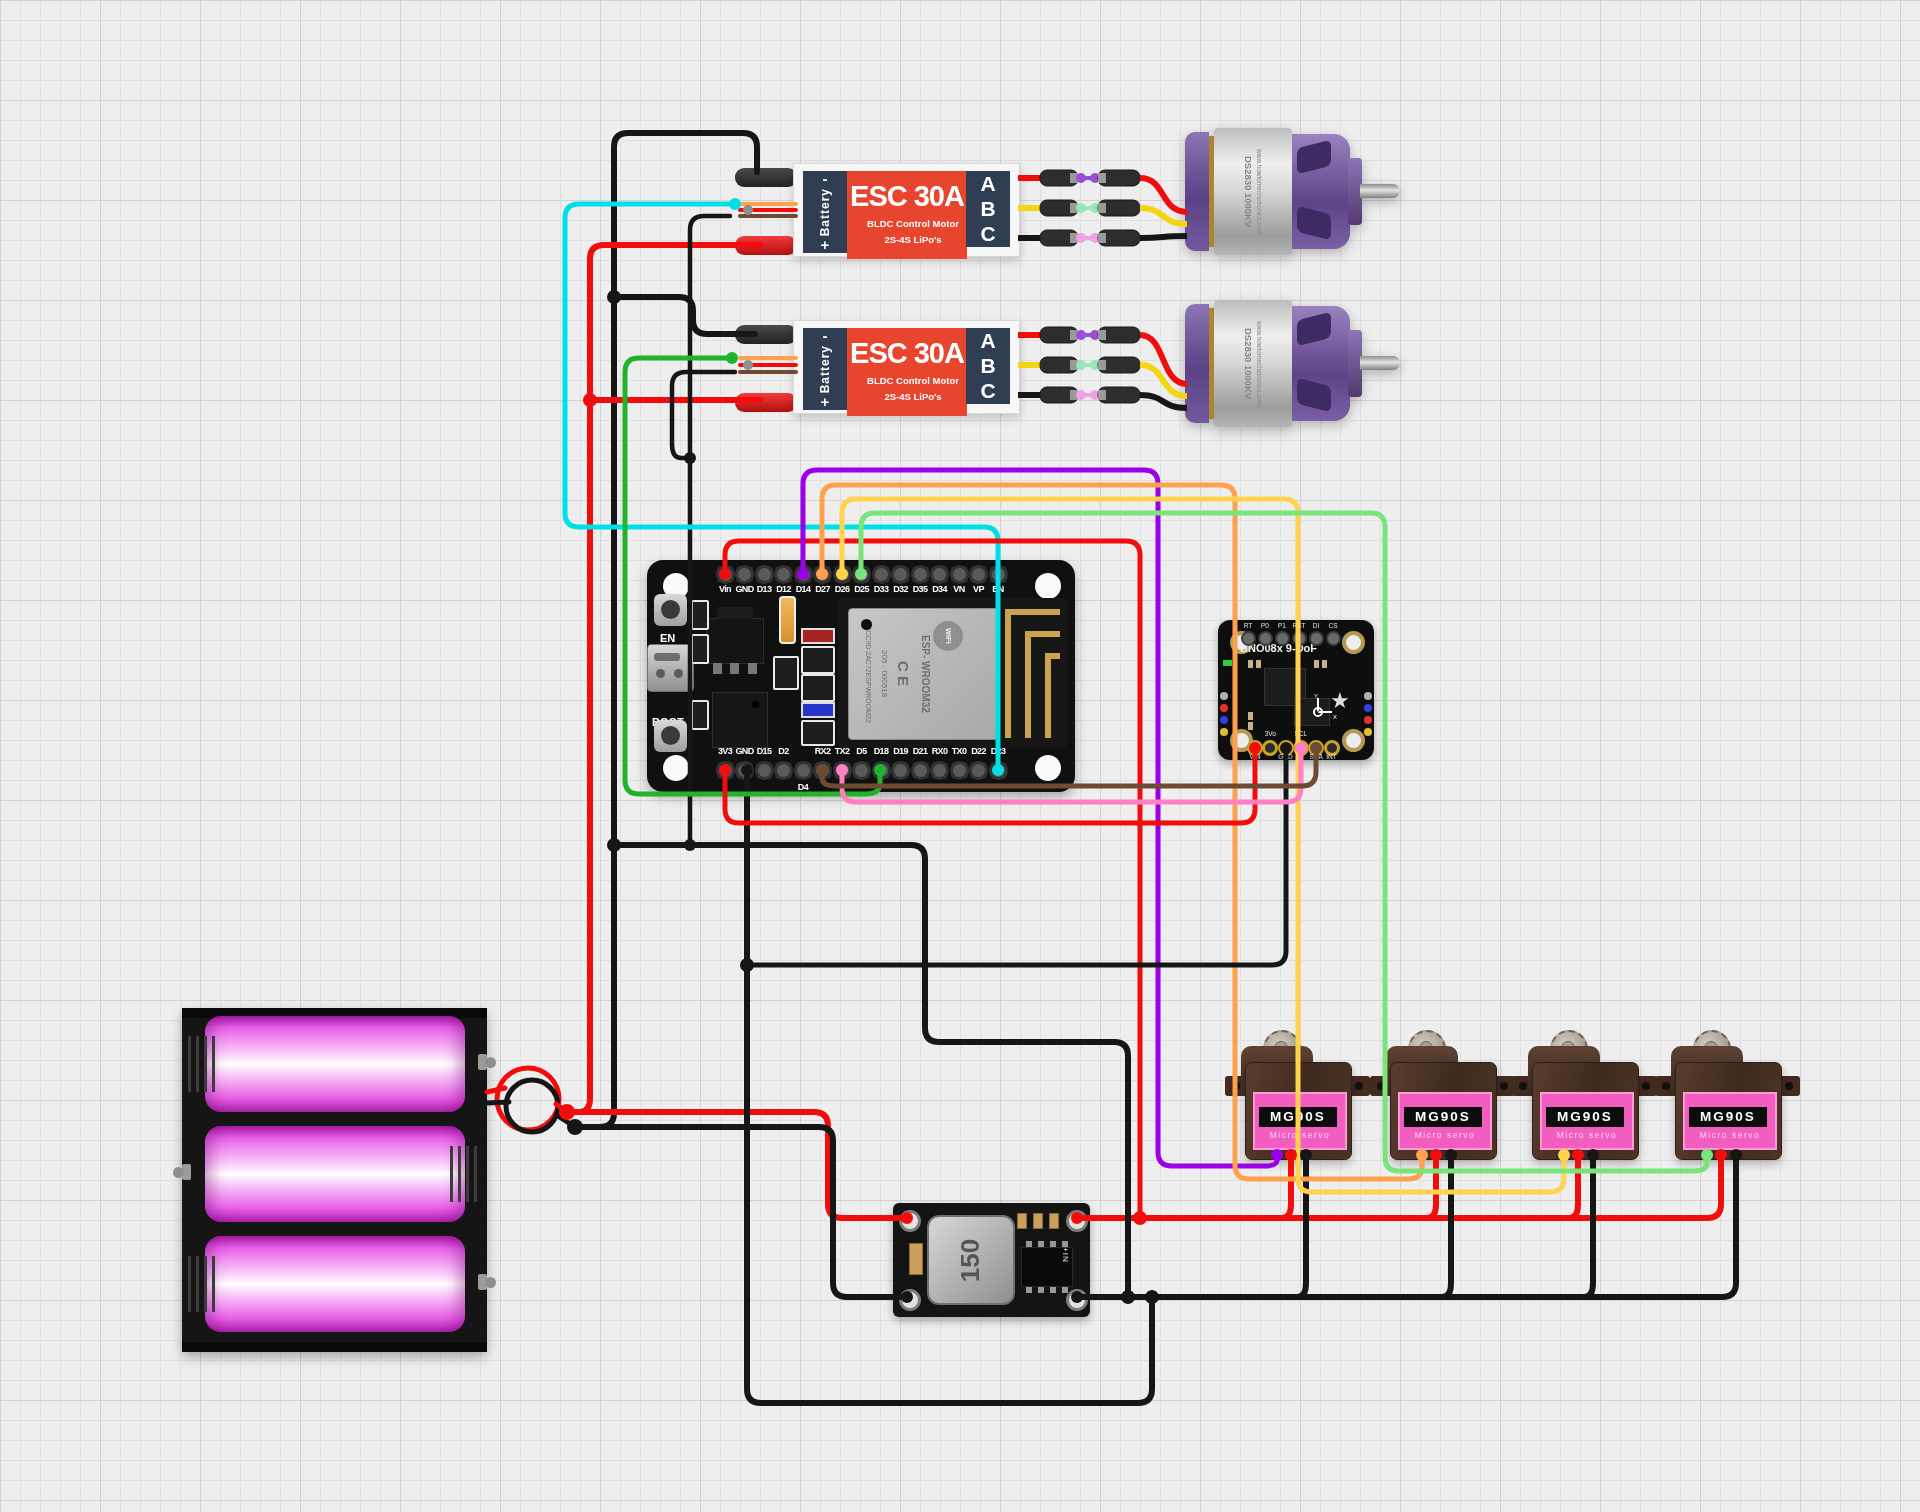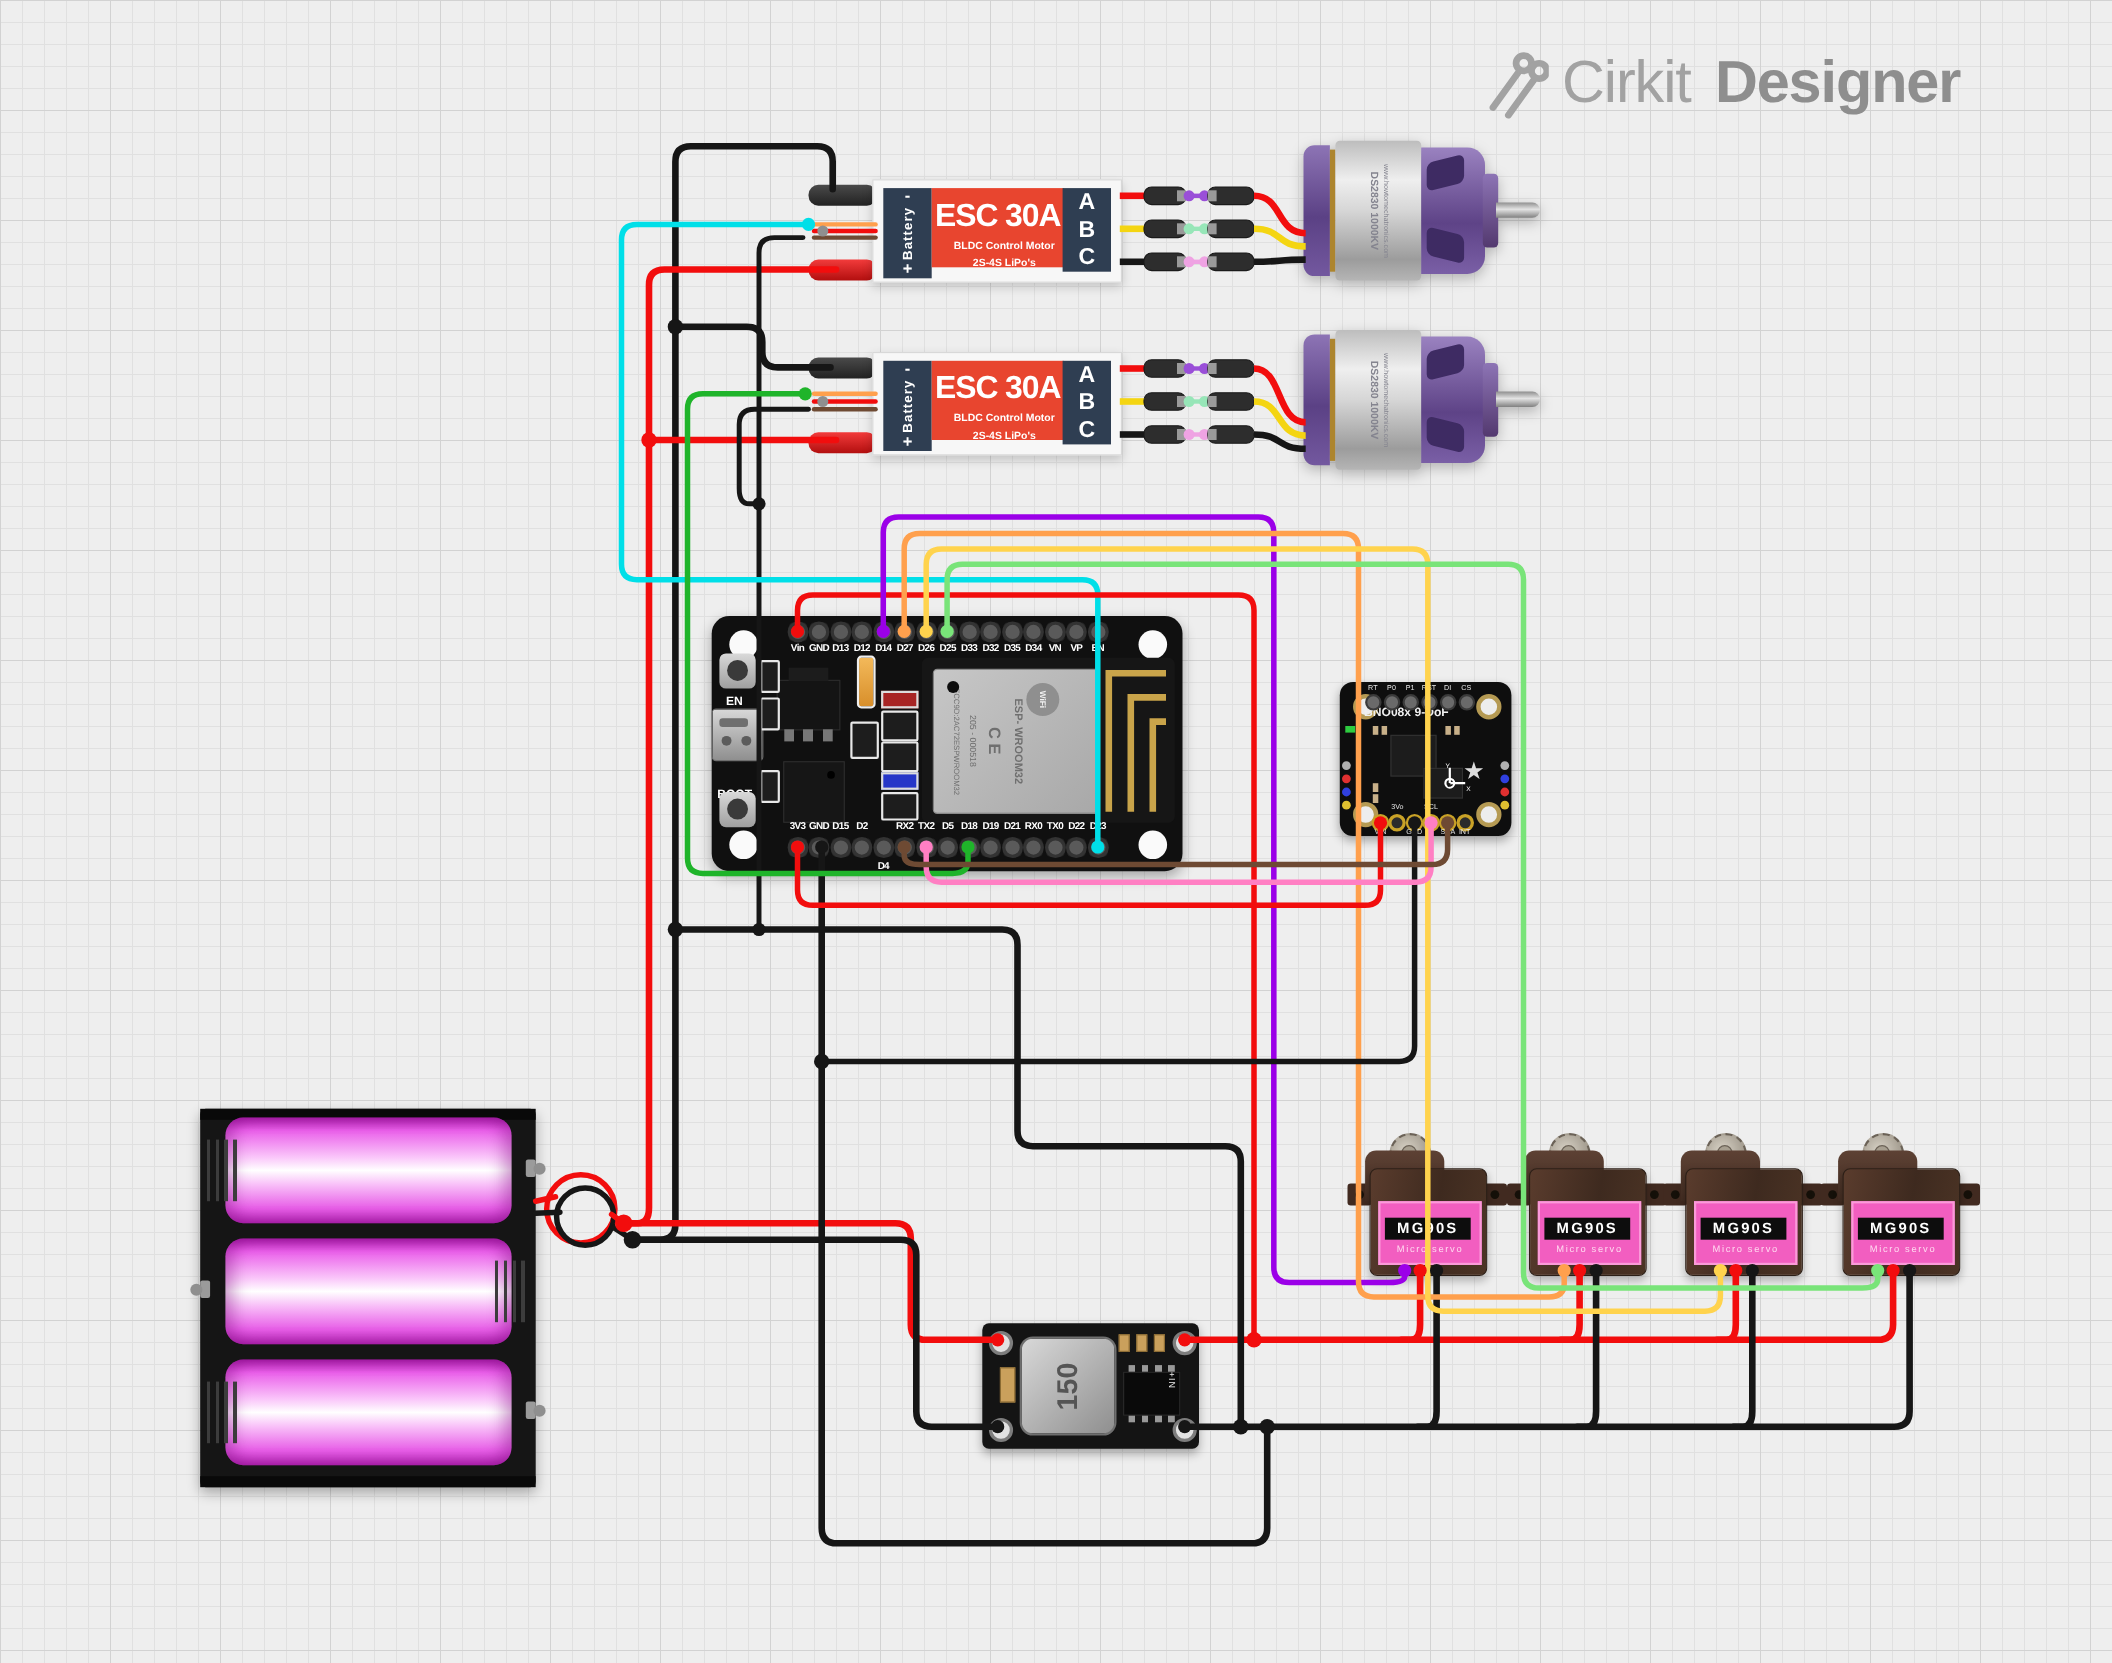--- a/index.html
+++ b/index.html
@@ -20,21 +20,21 @@
   .esc{position:absolute;width:283px;height:92px;}
   .esc .cap{position:absolute;left:0;width:62px;height:19px;border-radius:9px;}
   .esc .capb{top:5px;background:linear-gradient(180deg,#4a4a4a,#222);}
   .esc .capr{top:73px;background:linear-gradient(180deg,#f23b3b,#b30f0f);}
   .esc .body{position:absolute;left:58px;top:0;width:225px;height:92px;background:#f7f7f7;border:1px solid #d8d8d8;box-shadow:0 4px 9px rgba(0,0,0,.18);}
   .esc .strip{position:absolute;top:7px;height:76px;background:#2f3e52;color:#fff;display:flex;flex-direction:column;align-items:center;justify-content:space-between;}
   .esc .s1{left:9px;width:44px;padding:3px 0;}
   .esc .s2{right:9px;width:44px;font-weight:bold;font-size:21px;justify-content:space-around;}
   .esc .vert{writing-mode:vertical-rl;transform:rotate(180deg);font-size:12px;font-weight:bold;letter-spacing:1px;}
   .esc .sign{font-size:15px;font-weight:bold;line-height:10px;}
-  .esc .red{position:absolute;left:53px;top:7px;width:120px;height:72px;background:#e8452f;color:#fff;text-align:center;}
+  .esc .red{position:absolute;left:53px;top:7px;width:120px;height:88px;background:#e8452f;color:#fff;text-align:center;}
   .esc .red .big{font-size:29px;font-weight:bold;margin-top:9px;letter-spacing:-1px;}
   .esc .red .sm{font-size:9.5px;font-weight:bold;margin-top:5px;margin-left:12px;}
   
   .motor{position:absolute;width:215px;height:127px;filter:drop-shadow(0 4px 6px rgba(0,0,0,.25));}
   .motor .belll{position:absolute;left:0;top:4px;width:24px;height:119px;border-radius:10px 0 0 10px;background:linear-gradient(180deg,#8d74b5,#5b4185 55%,#73589f);}
   .motor .gold{position:absolute;left:24px;top:8px;width:5px;height:111px;background:#ad852e;}
   .motor .cyl{position:absolute;left:29px;top:0;width:78px;height:127px;border-radius:4px;background:linear-gradient(180deg,#bdbdbd,#efefef 28%,#d6d6d6 50%,#9c9c9c 85%,#b5b5b5);display:flex;justify-content:center;align-items:center;gap:2px;}
   .motor .cyl span{writing-mode:vertical-rl;color:#84848f;}
   .motor .m1{font-size:9.5px;font-weight:bold;}
   .motor .m2{font-size:6.5px;}
@@ -112,32 +112,20 @@
   #buck .ic::before{top:-7px;} #buck .ic::after{bottom:-7px;}
   #buck .tan{position:absolute;background:#caa05c;border:1px solid #8a6a32;}
   #buck .silk{position:absolute;left:168px;top:44px;color:#eee;font-size:8px;writing-mode:vertical-rl;letter-spacing:1px;}
   #wires{position:absolute;left:0;top:0;pointer-events:none;}
 </style>
 </head>
 <body>
 
 <div id="canvas">
 
-  <div id="brand">
-    <svg width="56" height="66" viewBox="0 0 64 72">
-      <g stroke="#a2a2a2" stroke-width="7" fill="none" stroke-linecap="round">
-        <line x1="6" y1="62" x2="32" y2="26"></line>
-          <circle cx="38" cy="16" r="8"></circle>
-        <line x1="22" y1="70" x2="48" y2="34"></line>
-          <circle cx="54" cy="24" r="8"></circle>
-      </g>
-    </svg>
-    <span class="t">Cirkit</span>
-    <span class="t bold">Designer</span>
-  </div>
 
   <div id="batt" class="abs">
     <div class="bar" style="top:0"></div>
     <div class="bar" style="bottom:0"></div>
     <div class="cell" style="top:8px"></div>
     <div class="cell" style="top:118px"></div>
     <div class="cell" style="top:228px"></div>
     <div class="spring" style="left:6px;top:28px"></div>
     <div class="spring" style="left:268px;top:138px"></div>
     <div class="spring" style="left:6px;top:248px"></div>

